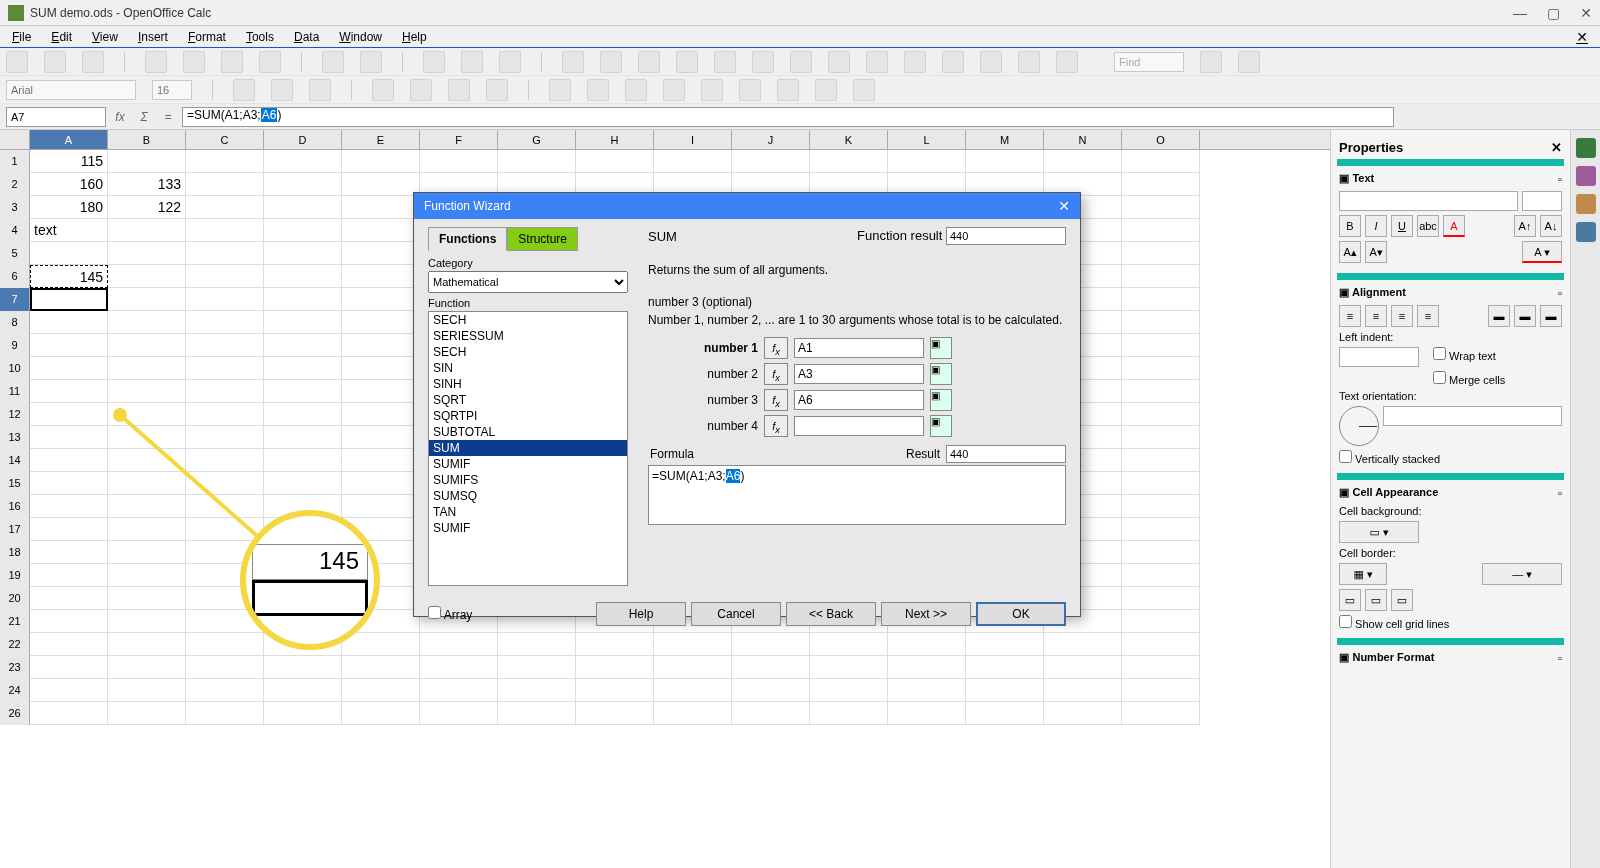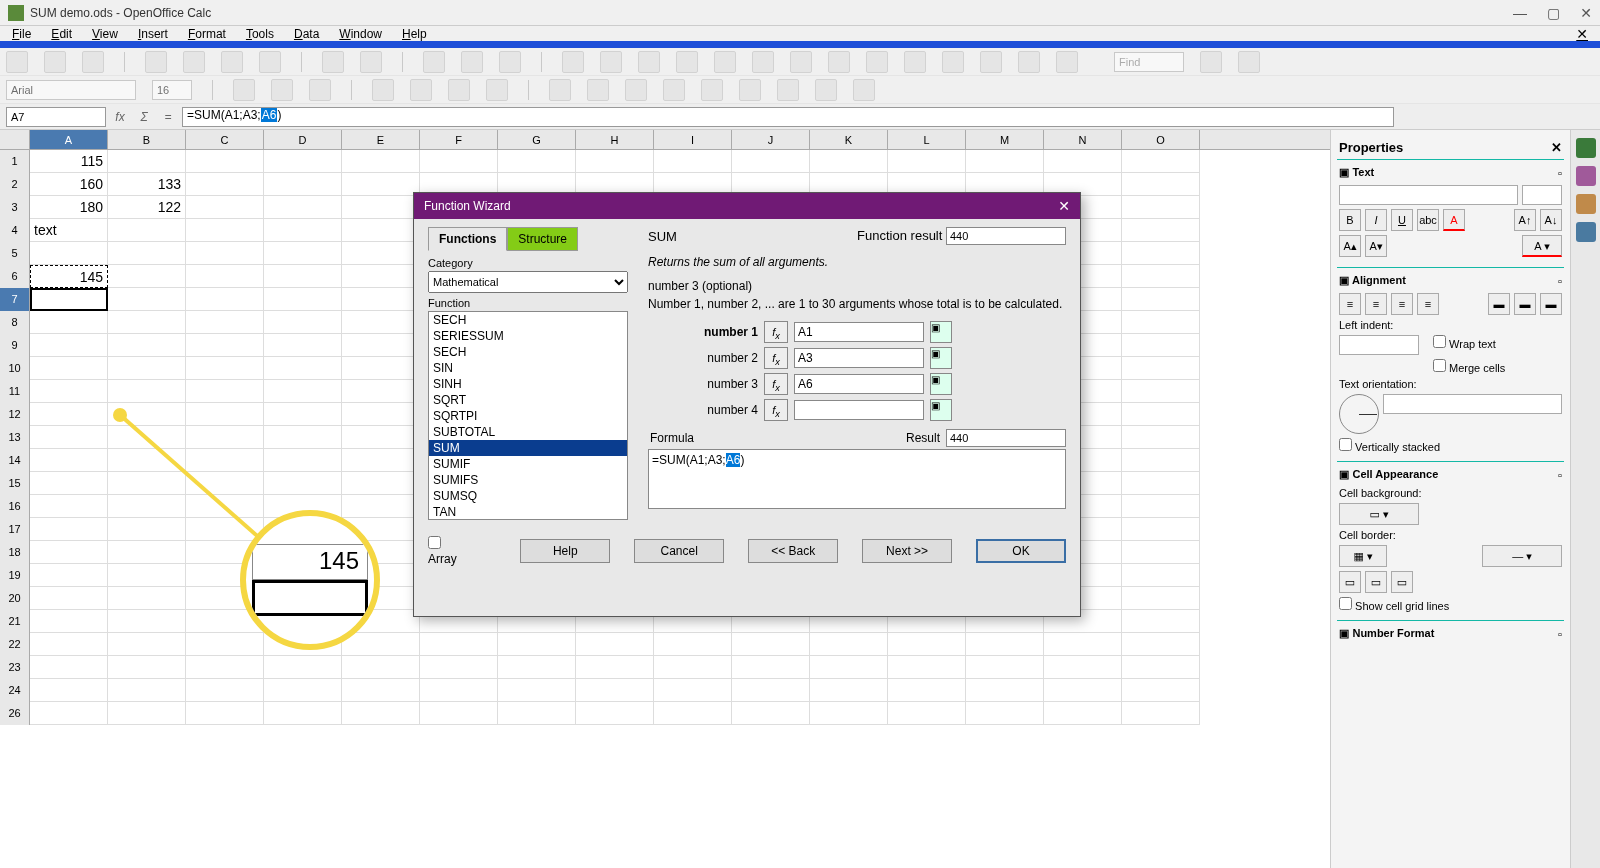--- a/index.html
+++ b/index.html
@@ -6,21 +6,21 @@
 body { background: #f0f0f0; width: 1600px; height: 868px; overflow: hidden; position: relative; font-size: 12px; }
 
 
 .titlebar { height: 26px; background: #f0f0f0; display: flex; align-items: center; padding: 0 8px; border-bottom: 1px solid #ccc; }
 .titlebar .icon { width: 16px; height: 16px; background: #5a8a3a; margin-right: 6px; }
 .titlebar .title { flex: 1; font-size: 12px; color: #333; }
 .titlebar .winbtns { display: flex; gap: 20px; font-size: 14px; color: #555; }
 .titlebar .winbtns span { cursor: pointer; }
 
 
-.menubar { height: 22px; display: flex; align-items: center; padding: 0 4px; gap: 4px; border-bottom: 7px solid #1d4ed8; justify-content: center; }
+.menubar { height: 22px; display: flex; align-items: center; padding: 0 4px; gap: 4px; border-bottom: 1px solid #1d4ed8; justify-content: center; }
 .menubar span { padding: 2px 8px; font-size: 12px; cursor: pointer; }
 .menubar span:first-letter { text-decoration: underline; }
 .menubar .closeX { margin-left: auto; font-size: 14px; padding: 0 8px; }
 
 
 .toolbar { height: 28px; display: flex; align-items: center; padding: 0 6px; gap: 16px; border-bottom: 1px solid #ddd; opacity: 0.55; }
 .toolbar .sep { width: 1px; height: 20px; background: #aaa; margin: 0 4px; }
 .tbtn { width: 22px; height: 22px; background: #ddd; border: 1px solid #bbb; border-radius: 2px; }
 .toolbar input { height: 20px; border: 1px solid #aaa; font-size: 11px; padding: 0 4px; background: #fff; }
 .fontname { width: 130px; }
@@ -50,59 +50,59 @@
 .row { display: flex; height: 23px; }
 .row .rowhdr.selected { background: #4a7ab0; color: #fff; }
 .cell { border-right: 1px solid #ddd; border-bottom: 1px solid #ddd; font-size: 14px; padding: 0 4px; text-align: right; line-height: 22px; }
 .cell.textleft { text-align: left; }
 .cell.dashed { border: 1px dashed #000; }
 .cell.active { border: 2px solid #000; }
 .colA { width: 78px; } .colB { width: 78px; } .colOther { width: 78px; }
 
 
 .rightpanel .panel-title { font-weight: bold; font-size: 13px; padding: 4px 2px; display: flex; justify-content: space-between; }
-.rightpanel .section { border-top: 1px solid #14b8a6; padding: 6px 2px; }
+.rightpanel .section { border-top: 7px solid #14b8a6; padding: 6px 2px; }
 .rightpanel .section .sh { font-weight: bold; display: flex; justify-content: space-between; align-items: center; margin-bottom: 6px; }
 .rightpanel .btnrow { display: flex; gap: 4px; margin: 4px 0; }
 .rightpanel .sbtn { width: 22px; height: 22px; border: 1px solid #aaa; background: #eee; font-size: 11px; text-align: center; line-height: 20px; }
 .rightpanel input[type="text"], .rightpanel select { width: 100%; height: 20px; border: 1px solid #aaa; font-size: 11px; }
 .rightpanel label { font-size: 11px; display: block; margin: 4px 0 2px; }
 
 
 .dialog { position: absolute; left: 413px; top: 192px; width: 668px; height: 425px; background: #e8e8e8; border: 1px solid #555; box-shadow: 4px 4px 12px rgba(0,0,0,0.3); }
-.dialog .dlgtitle { height: 26px; background: #701a75; color: #fff; display: flex; align-items: center; padding: 0 10px; font-size: 12px; }
+.dialog .dlgtitle { height: 26px; background: #3b82f6; color: #fff; display: flex; align-items: center; padding: 0 10px; font-size: 12px; }
 .dialog .dlgtitle .dclose { margin-left: auto; font-size: 14px; cursor: pointer; }
 .dialog .dlgbody { padding: 8px 14px; }
 .dlgtabs { display: flex; gap: 0; margin-bottom: 6px; }
 .dlgtabs .dt { padding: 4px 10px; border: 1px solid #999; background: #84cc16; font-size: 12px; }
 .dlgtabs .dt.active { background: #e8e8e8; border-bottom: 1px solid #e8e8e8; font-weight: bold; }
 .dlgcols { display: flex; gap: 20px; }
 .dlgleft { width: 200px; }
 .dlgright { flex: 1; }
 .dlgleft label { font-size: 11px; display: block; margin: 4px 0 2px; }
 .dlgleft select { width: 100%; height: 22px; font-size: 11px; }
-.funclist { width: 100%; height: 209px; border: 1px solid #888; background: #fff; overflow-y: scroll; font-size: 12px; }
+.funclist { width: 100%; height: 275px; border: 1px solid #888; background: #fff; overflow-y: scroll; font-size: 12px; }
 .funclist div { padding: 1px 4px; cursor: pointer; }
 .funclist div.selected { background: #0a3d8f; color: #fff; }
 .dlgright .fname { font-size: 13px; font-weight: normal; margin-bottom: 2px; display: flex; justify-content: space-between; align-items:center;}
 .dlgright .fname input { width: 120px; height: 18px; font-size: 11px; border: 1px solid #888; padding: 0 3px; }
-.dlgright .desc { font-size: 12px; margin: 10px 0; font-style: italic; }
+.dlgright .desc { font-size: 12px; margin: 18px 0; }
 .dlgright .argtitle { font-size: 12px; margin: 10px 0 4px; }
 .dlgright .argdesc { font-size: 12px; margin-bottom: 10px; }
 .argrow { display: flex; align-items: center; gap: 6px; margin: 4px 0; }
 .argrow .alab { width: 110px; text-align: right; font-size: 12px; }
 .argrow .alab.bold { font-weight: bold; }
 .argrow .afx { width: 24px; height: 22px; border: 1px solid #888; background: #eee; font-style: italic; font-size: 11px; text-align: center; line-height: 20px; }
 .argrow input { width: 130px; height: 20px; border: 1px solid #888; font-size: 12px; padding: 0 3px; }
 .argrow .shrink { width: 22px; height: 22px; border: 1px solid #888; background: #dfe; font-size: 10px; }
 .formulabox { width: 100%; height: 60px; border: 1px solid #888; background: #fff; font-size: 12px; padding: 3px; margin-top: 2px; }
 .formulabox .sel { background: #0078d7; color: #fff; }
 .resultrow { display: flex; justify-content: flex-end; align-items: center; gap: 6px; margin-top: 8px; font-size: 12px;}
 .resultrow input { width: 120px; height: 18px; border: 1px solid #888; font-size: 11px; padding: 0 3px;}
-.dlgbuttons { display: flex; gap: 24px; align-items: center; margin-top: 16px; }
+.dlgbuttons { display: flex; gap: 5px; align-items: center; margin-top: 16px; }
 .dlgbuttons label { font-size: 12px; }
 .dlgbuttons .spacer { flex: 1; }
 .dlgbuttons button { width: 90px; height: 24px; border: 1px solid #888; background: #ddd; font-size: 12px; }
 .dlgbuttons button.primary { border: 2px solid #3a6ea5; }
 .dlgbuttons button:disabled { color: #000000; }
 
 
 .callout-line { position: absolute; left: 119px; top: 284px; width: 200px; height: 200px; pointer-events: none; }
 .callout-line line { stroke: #f5d742; stroke-width: 4; }
 .callout-dot { position: absolute; left: 113px; top: 278px; width: 14px; height: 14px; background: #f5d742; border-radius: 50%; }

